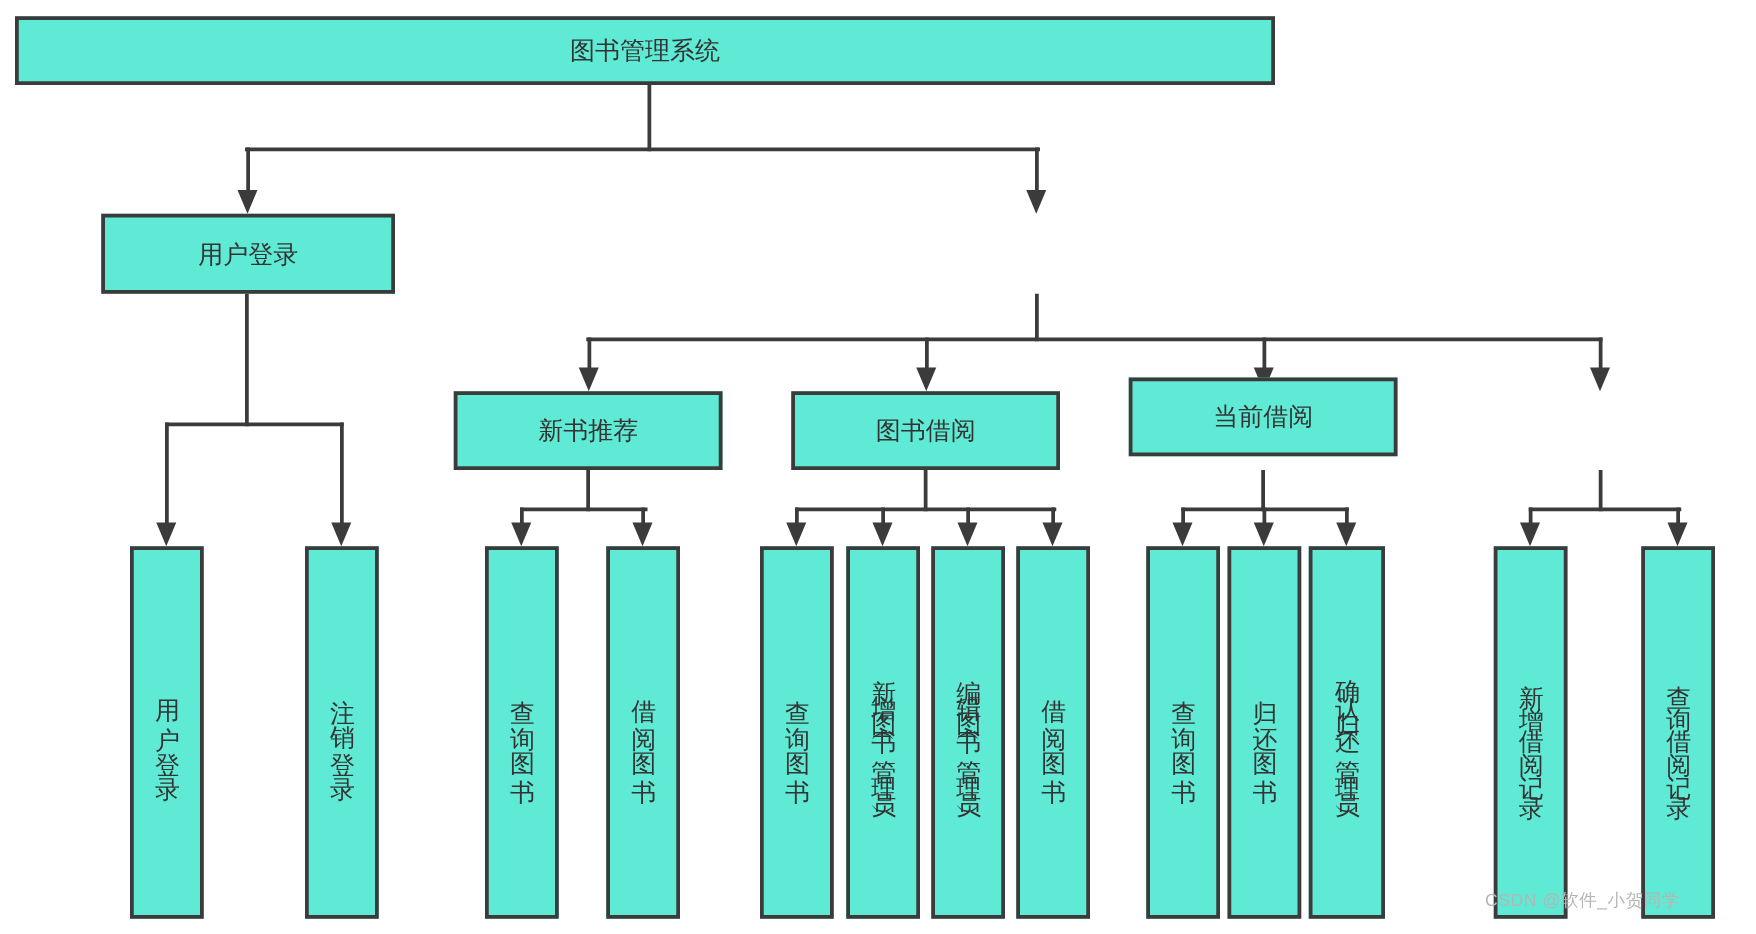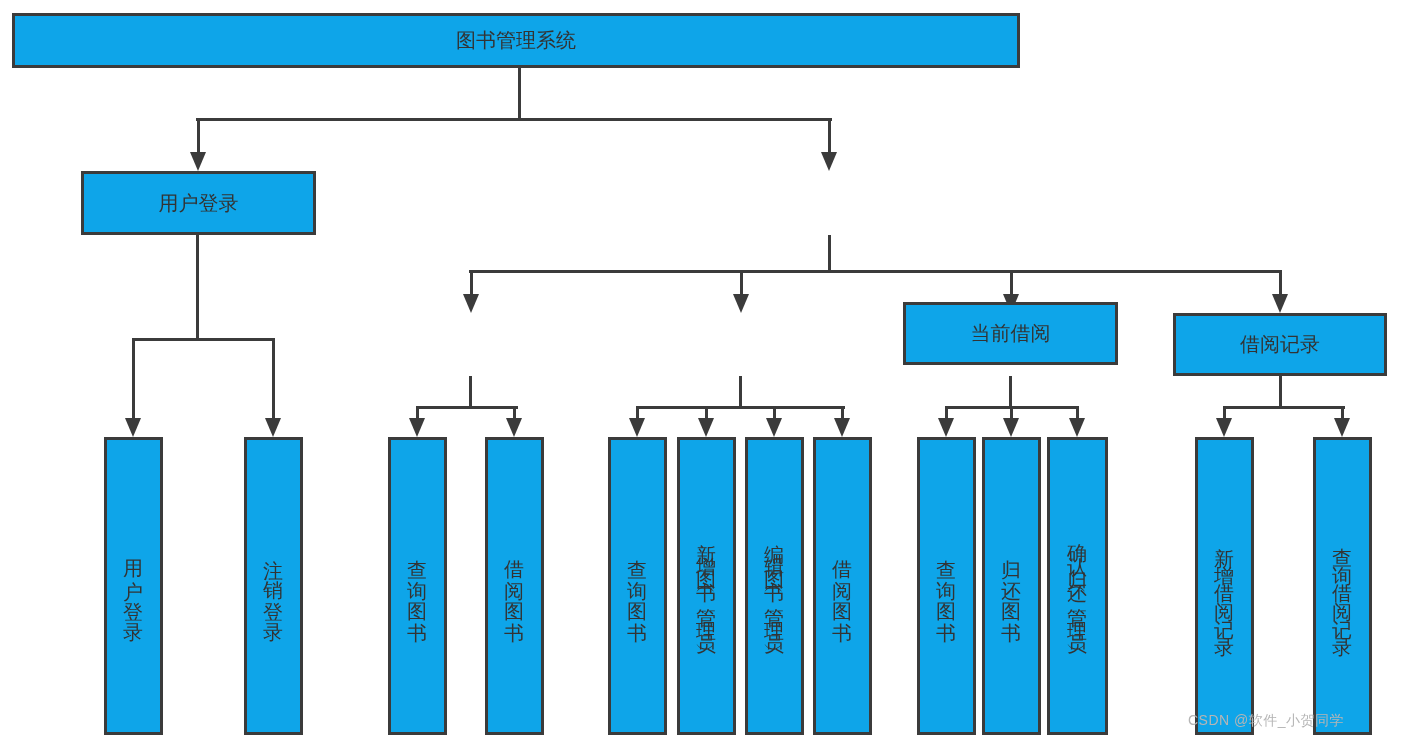--- a/index.html
+++ b/index.html
@@ -11,21 +11,21 @@
   #canvas{
     position:relative;
     width:1405px;height:747px;
     background:#ffffff;
     font-family:"Liberation Sans","DejaVu Sans",sans-serif;
     overflow:hidden;
   }
   .box{
     position:absolute;
     box-sizing:border-box;
-    background:#0ea5e9;
+    background:#5eead4;
     border:3px solid var(--line);
     display:flex;align-items:center;justify-content:center;
     color:var(--text);
     font-size:20px;
     z-index:2;
   }
   .vtext{
     writing-mode:vertical-rl;
     text-orientation:upright;
     color:var(--text);
@@ -93,25 +93,28 @@
   </div>
   <div class="arrow" style="left:1003px;top:270px;height:43px;">
     <i class="shaft"></i>
       <i class="head"></i>
   </div>
   <div class="arrow" style="left:1272px;top:270px;height:43px;">
     <i class="shaft"></i>
       <i class="head"></i>
   </div>
 
+  <div class="box" style="left:363px;top:313px;width:215px;height:63px;">
+    <span>新书推荐</span>
+  </div>
+  <div class="box" style="left:633px;top:313px;width:215px;height:63px;">
+    <span>图书借阅</span>
+  </div>
   <div class="box" style="left:903px;top:302px;width:215px;height:63px;">
     <span>当前借阅</span>
-  </div>
-  <div class="box" style="left:1173px;top:313px;width:214px;height:63px;">
-    <span>借阅记录</span>
   </div>
 
   <div class="vline" style="left:469px;top:376px;height:33px;"></div>
   <div class="hline" style="left:416px;top:406px;width:102px;"></div>
   <div class="arrow" style="left:409px;top:406px;height:31px;">
     <i class="shaft"></i>
       <i class="head"></i>
   </div>
   <div class="arrow" style="left:506px;top:406px;height:31px;">
     <i class="shaft"></i>

